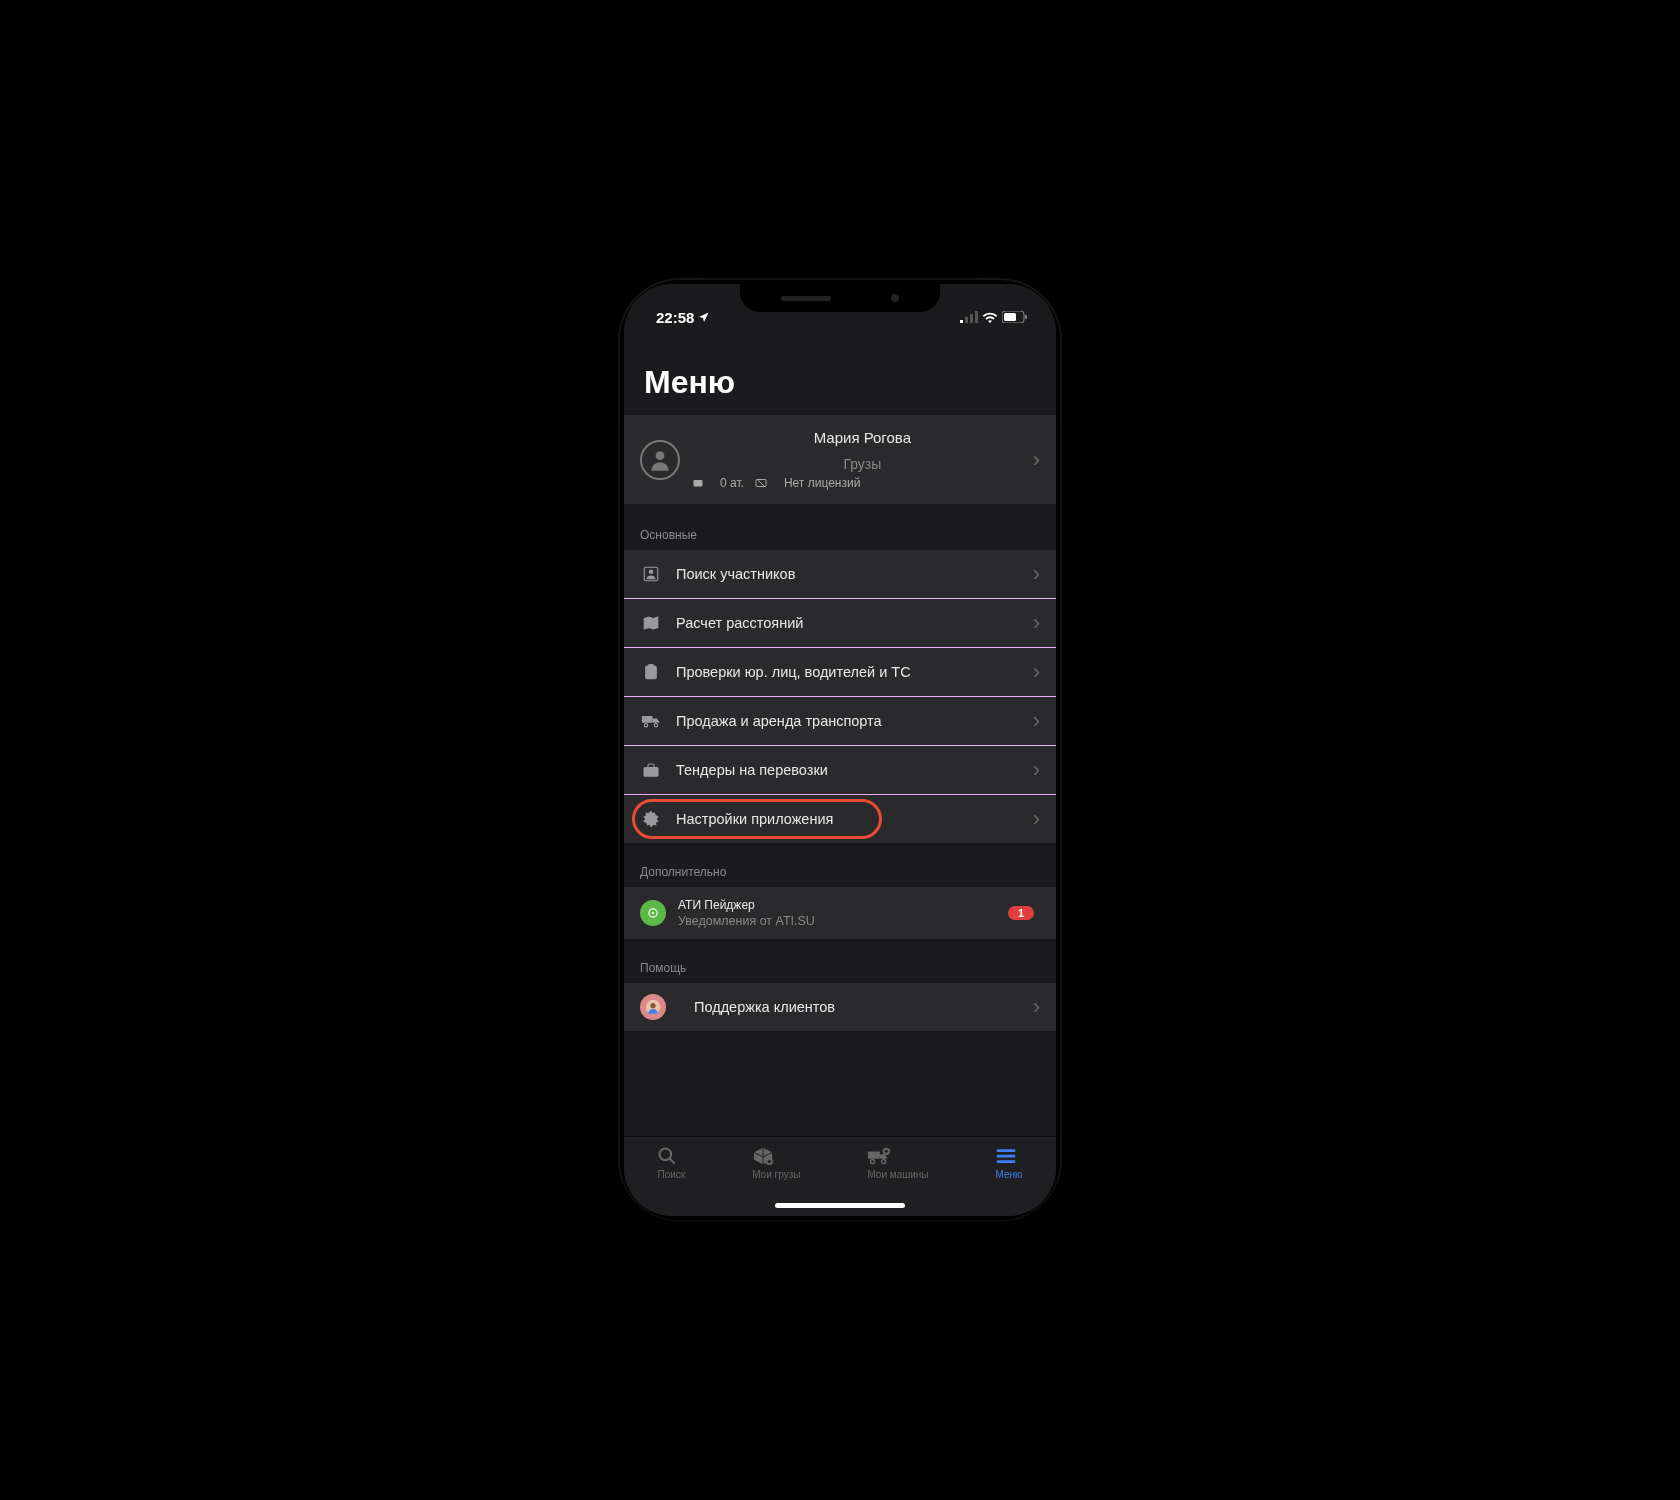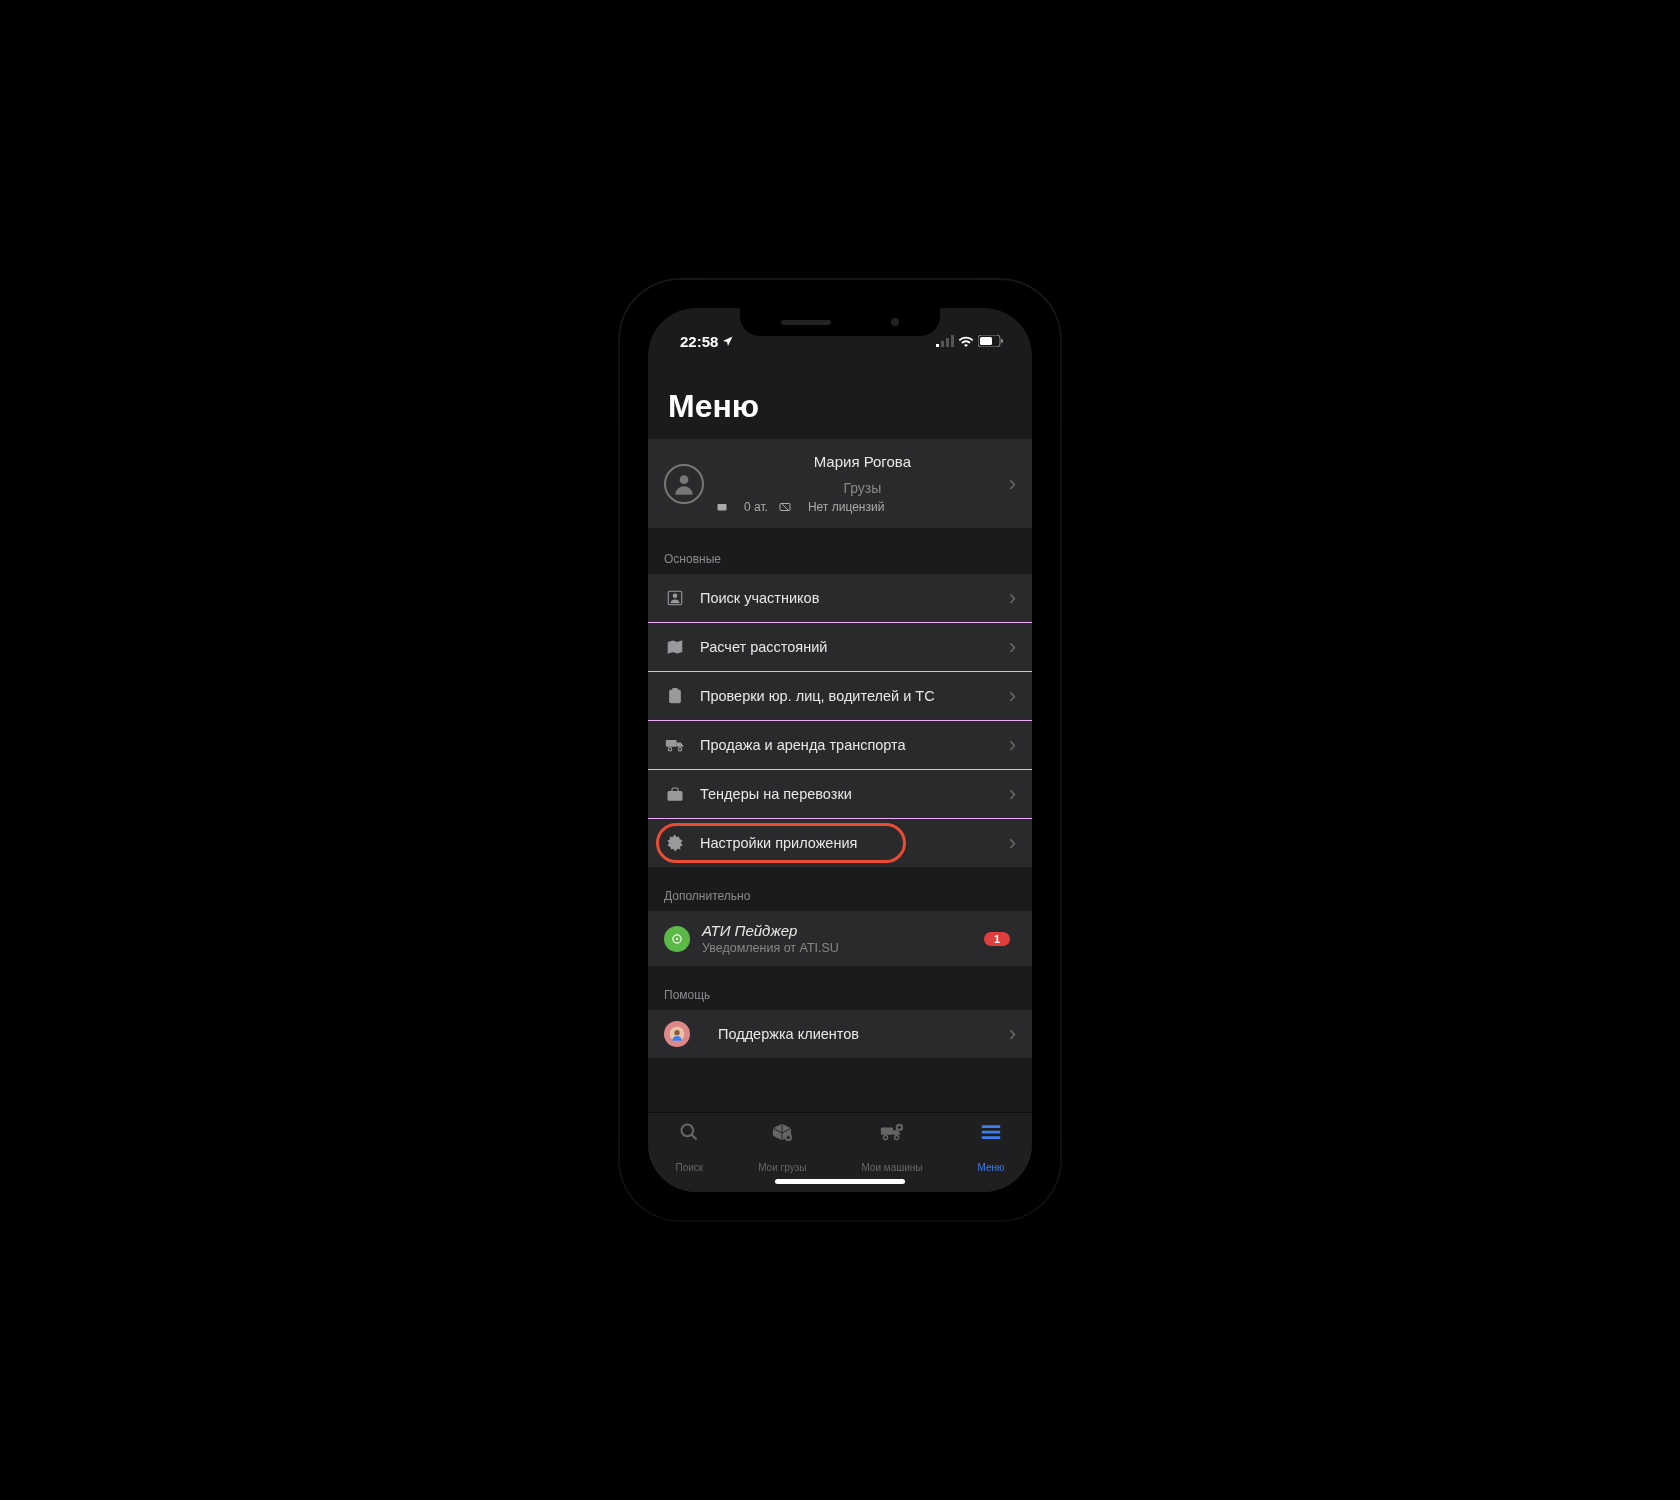--- a/index.html
+++ b/index.html
@@ -1,18 +1,18 @@
 <!DOCTYPE html>
 <html><head>
 <meta charset="utf-8">
 <style>
   * { box-sizing: border-box; margin: 0; padding: 0; font-family: -apple-system, "Helvetica Neue", Arial, sans-serif; }
   body { width: 1680px; height: 1500px; background: #000; display: flex; align-items: center; justify-content: center; }
   .phone-frame {
-    width: 440px; height: 940px; background: #000; border-radius: 60px; padding: 28px;
+    width: 440px; height: 940px; background: #000; border-radius: 60px; padding: 4px;
     box-shadow: 0 30px 80px rgba(0,0,0,.8), 0 0 0 2px #1a1a1a;
     position: relative;
   }
   .screen {
     width: 100%; height: 100%; background: #1b1b1d; border-radius: 48px; overflow: hidden;
     display: flex; flex-direction: column; position: relative;
   }
   .notch {
     position: absolute; top: 0; left: 50%; transform: translateX(-50%);
     width: 200px; height: 28px; background: #000; border-radius: 0 0 20px 20px; z-index: 50;
@@ -46,37 +46,37 @@
   .row {
     display:flex; align-items:center; padding: 11px 16px; min-height:44px;
     border-bottom:1px solid #f0abfc; position:relative;
   }
   .row:last-child{border-bottom:none;}
   .row-icon { width:22px; display:flex; align-items:center; justify-content:center; color:#9a9a9d;}
   .row-icon svg{fill:#9a9a9d;}
   .row-label { flex:1; margin-left:14px; color:#e8e8e8; font-size:14.5px;}
   .row-sub { color:#888; font-size:12.5px; margin-top:2px;}
   .row-text { flex:1; margin-left:12px;}
-  .row-title { color:#e8e8e8; font-size:15px;font-style:italic;}
+  .row-title { color:#e8e8e8; font-size:12px;}
   .badge {
     background:#e23d3d; color:#fff; font-size:11px; font-weight:600;
     padding:1px 10px; border-radius:10px; margin-right:6px;
   }
   .circle-icon {
     width:26px;height:26px;border-radius:50%;display:flex;align-items:center;justify-content:center;font-size:15px;
   }
   .highlight {
     position:absolute; left:8px; top:4px; height:calc(100% - 8px); width:250px;
     border:3.5px solid #e94b35; border-radius:22px; pointer-events:none;
   }
   .tabbar {
     height: 80px; background:#1f1f21; border-top:1px solid #0f0f0f;
     display:flex; justify-content:space-around; padding-top:8px;
   }
-  .tab { display:flex; flex-direction:column; align-items:center; gap:19px; color:#666; font-size:10px;}
+  .tab { display:flex; flex-direction:column; gap:2px; color:#666; font-size:10px;}
   .tab.active { color:#3a7ef0;}
   .tab-icon{height:22px;display:flex;align-items:center;}
   .home-ind{position:absolute;bottom:8px;left:50%;transform:translateX(-50%);width:130px;height:5px;background:#fff;border-radius:3px;}
 </style>
 </head>
 <body>
 
 <div class="phone-frame">
   <div class="screen">
     <div class="notch">

